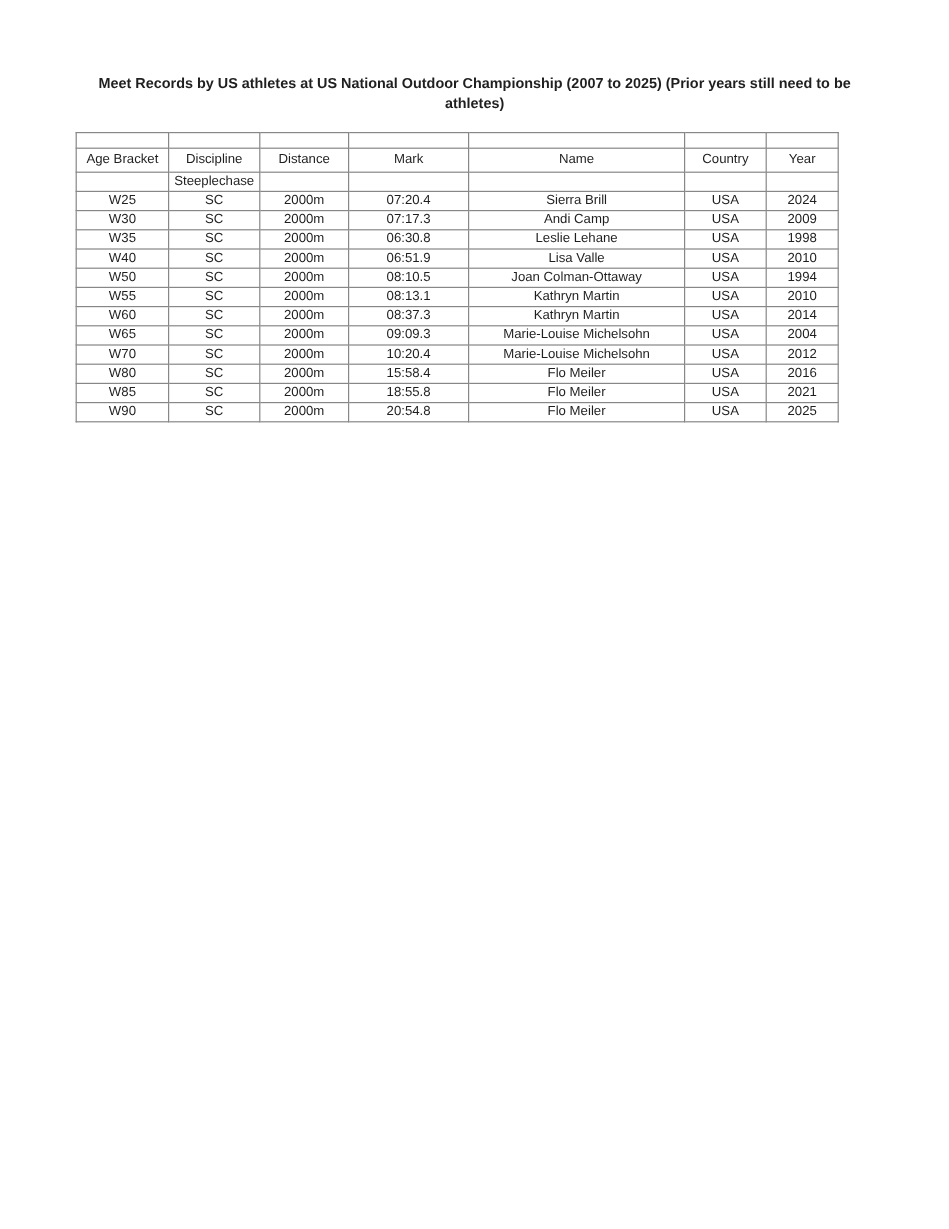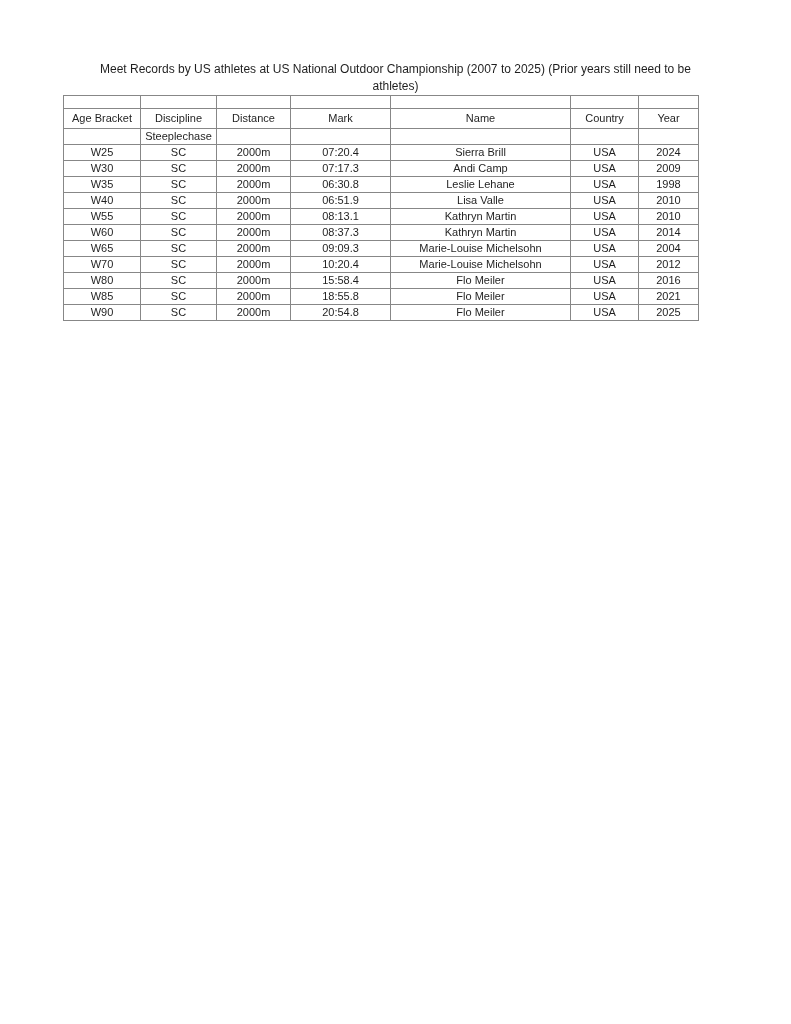--- a/index.html
+++ b/index.html
@@ -3,24 +3,24 @@
 <meta charset="utf-8">
 <style>
   html,body{margin:0;padding:0;}
   body{
     width:791px;height:1024px;background:#ffffff;position:relative;
     font-family:"Liberation Sans",sans-serif;color:#1f1f1f;
     -webkit-font-smoothing:antialiased;
   }
   .title{
     position:absolute;top:61px;left:0;width:791px;
-    text-align:center;font-weight:normal;font-size:12px;line-height:17px;
+    text-align:center;font-weight:bold;font-size:12px;line-height:17px;
   }
   table.records{
-    position:absolute;top:95px;left:63px;width:635px;
+    position:absolute;top:110px;left:63px;width:635px;
     border-collapse:collapse;table-layout:fixed;
     font-size:11px;
   }
   table.records td, table.records th{
     border:1px solid #878787;
     padding:0 2px;text-align:center;vertical-align:middle;
     white-space:nowrap;overflow:hidden;
     height:15px;line-height:15px;font-weight:normal;
   }
   tr.empty-row td{height:12px;}
@@ -106,20 +106,29 @@
       <tr class="data-row">
         <td>W40</td>
         <td>SC</td>
         <td>2000m</td>
         <td>06:51.9</td>
         <td>Lisa Valle</td>
         <td>USA</td>
         <td>2010</td>
       </tr>
       <tr class="data-row">
+        <td>W50</td>
+        <td>SC</td>
+        <td>2000m</td>
+        <td>08:10.5</td>
+        <td>Joan Colman-Ottaway</td>
+        <td>USA</td>
+        <td>1994</td>
+      </tr>
+      <tr class="data-row">
         <td>W55</td>
         <td>SC</td>
         <td>2000m</td>
         <td>08:13.1</td>
         <td>Kathryn Martin</td>
         <td>USA</td>
         <td>2010</td>
       </tr>
       <tr class="data-row">
         <td>W60</td>

